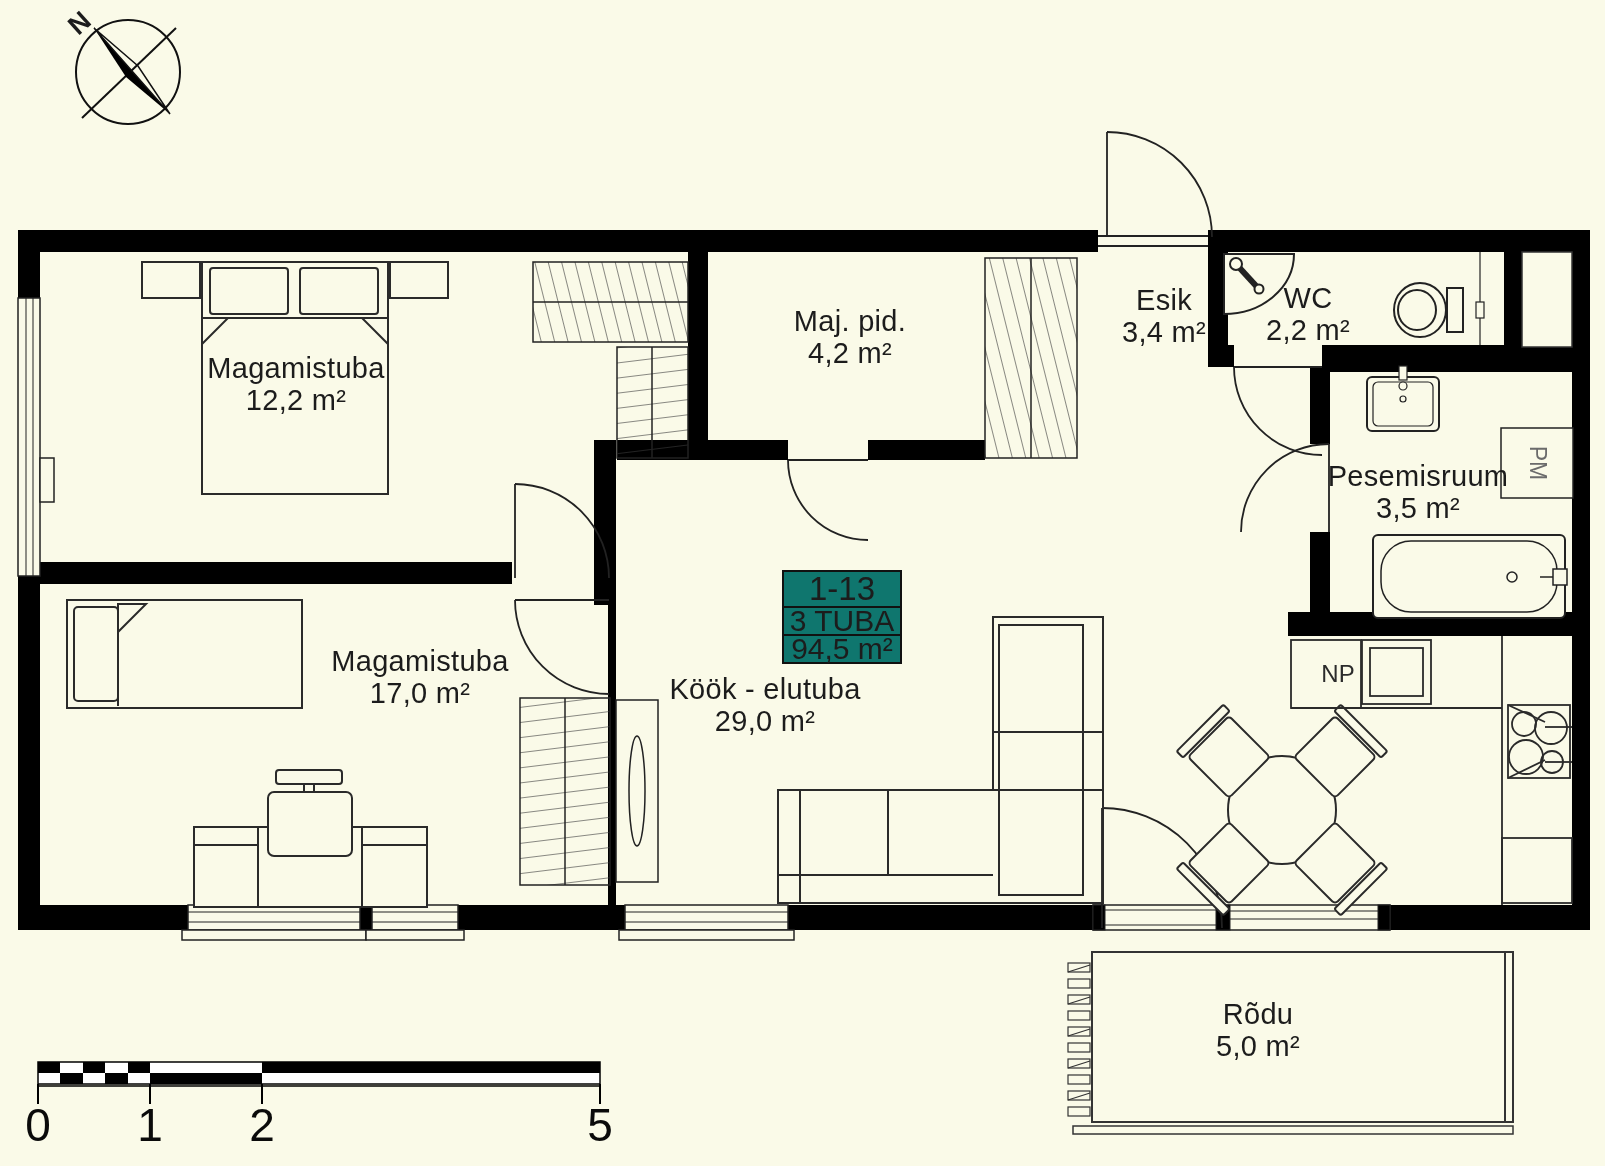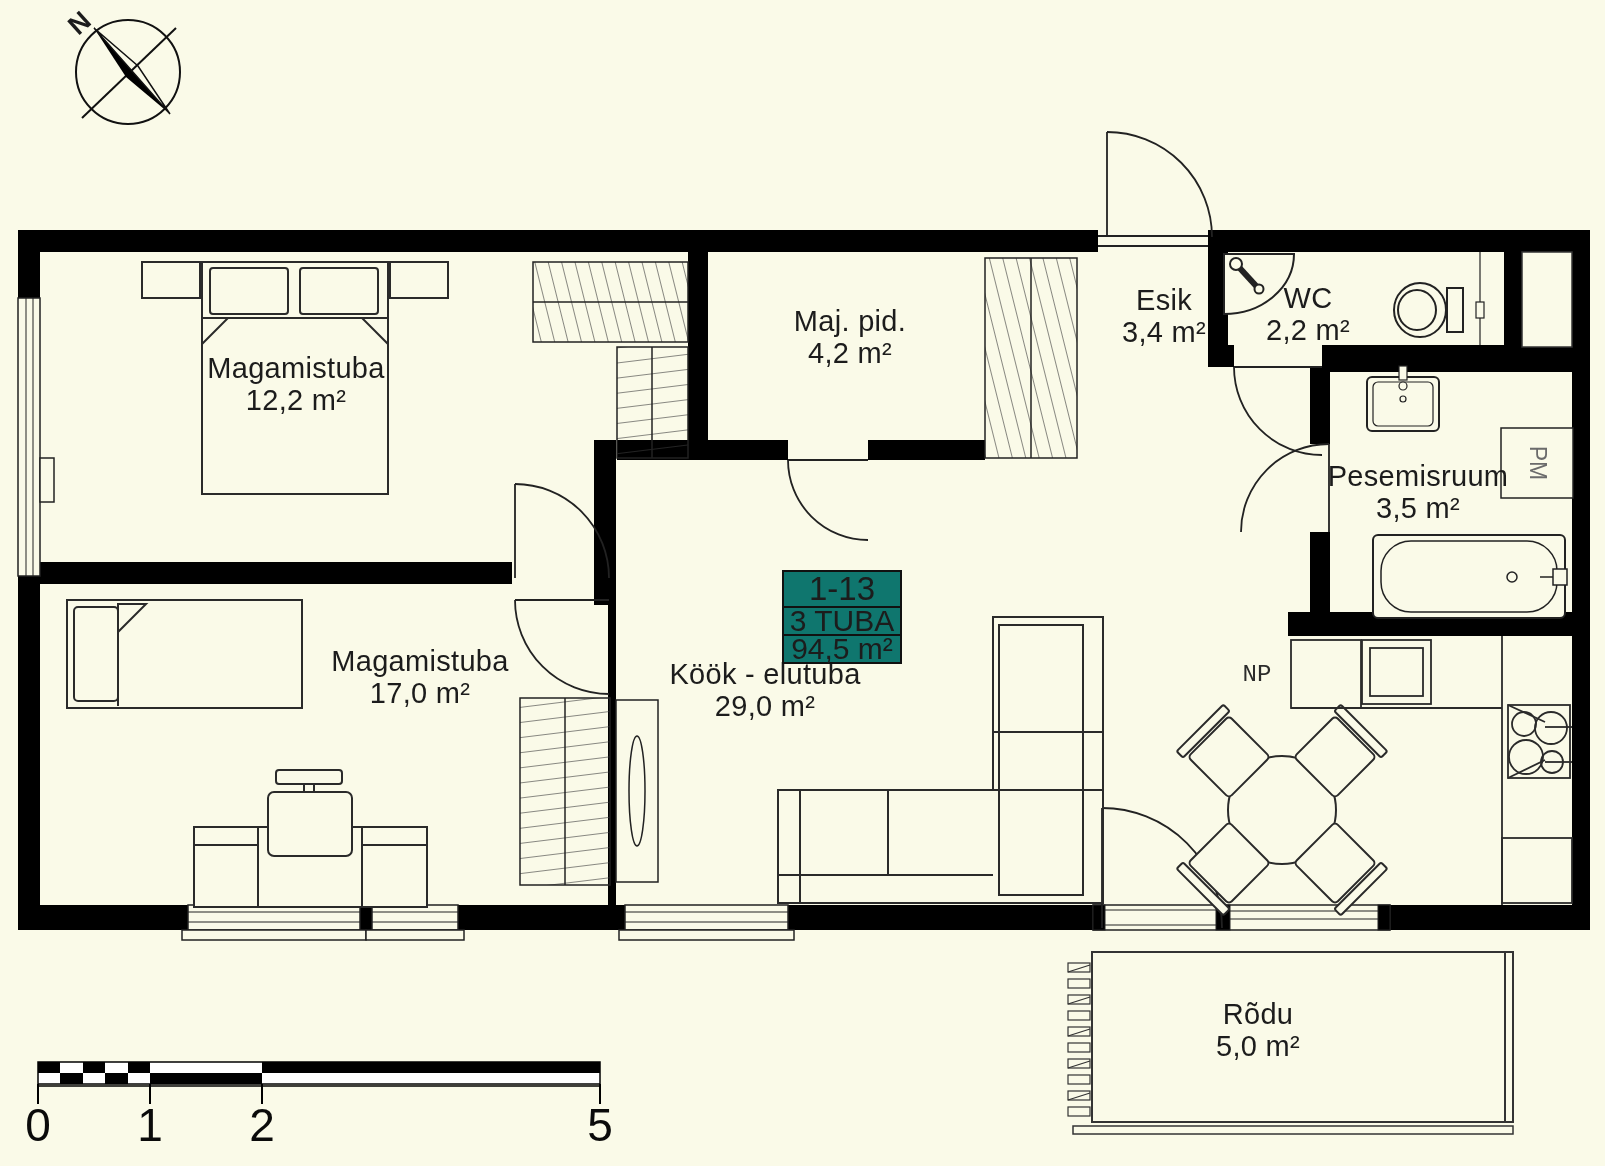--- a/index.html
+++ b/index.html
@@ -19,22 +19,22 @@
   .unit-info {
     position:absolute; left:782px; top:570px; width:116px;
     border:2px solid #111; background:#0f766e; text-align:center;
   }
   .ui-row { border-top:2px solid #111; font-size:30px; line-height:26px; }
   .ui-row:first-child { border-top:none; font-size:33px; line-height:34px; }
 
   .appliance { position:absolute; white-space:nowrap; }
   .appliance-pm { left:1537px; top:463px; font-size:23px; color:#6b6b6b;
                   transform:translate(-50%,-50%) rotate(90deg); }
-  .appliance-np { left:1257px; top:674px; font-size:24px; color:#2b2b2b;
-                  transform:translate(-50%,-50%);font-family:Liberation Mono, monospace; }
+  .appliance-np { left:1338px; top:674px; font-size:24px; color:#2b2b2b;
+                  transform:translate(-50%,-50%); }
   .appliance-k  { left:1537px; top:871px; font-size:22px; color:#33506e;
                   transform:translate(-50%,-50%) rotate(90deg); }
 
   .north-label { position:absolute; left:70px; top:8px; font-size:27px;
                  font-weight:bold; transform:rotate(-42deg); }
 
   .scale-num { position:absolute; top:1098px; transform:translateX(-50%);
                font-size:46px; color:#0a0a0a; }
 </style>
 </head>
@@ -369,21 +369,21 @@
 <div class="room-label" style="left:1308px; top:282px">
   <span>WC</span>
   <span>2,2 m²</span>
 </div>
 
 <div class="room-label" style="left:1418px; top:460px">
   <span>Pesemisruum</span>
   <span>3,5 m²</span>
 </div>
 
-<div class="room-label" style="left:765px; top:658px">
+<div class="room-label" style="left:765px; top:673px">
   <span>Köök - elutuba</span>
   <span>29,0 m²</span>
 </div>
 
 <div class="room-label" style="left:1258px; top:998px">
   <span>Rõdu</span>
   <span>5,0 m²</span>
 </div>
 
 <div class="unit-info">

